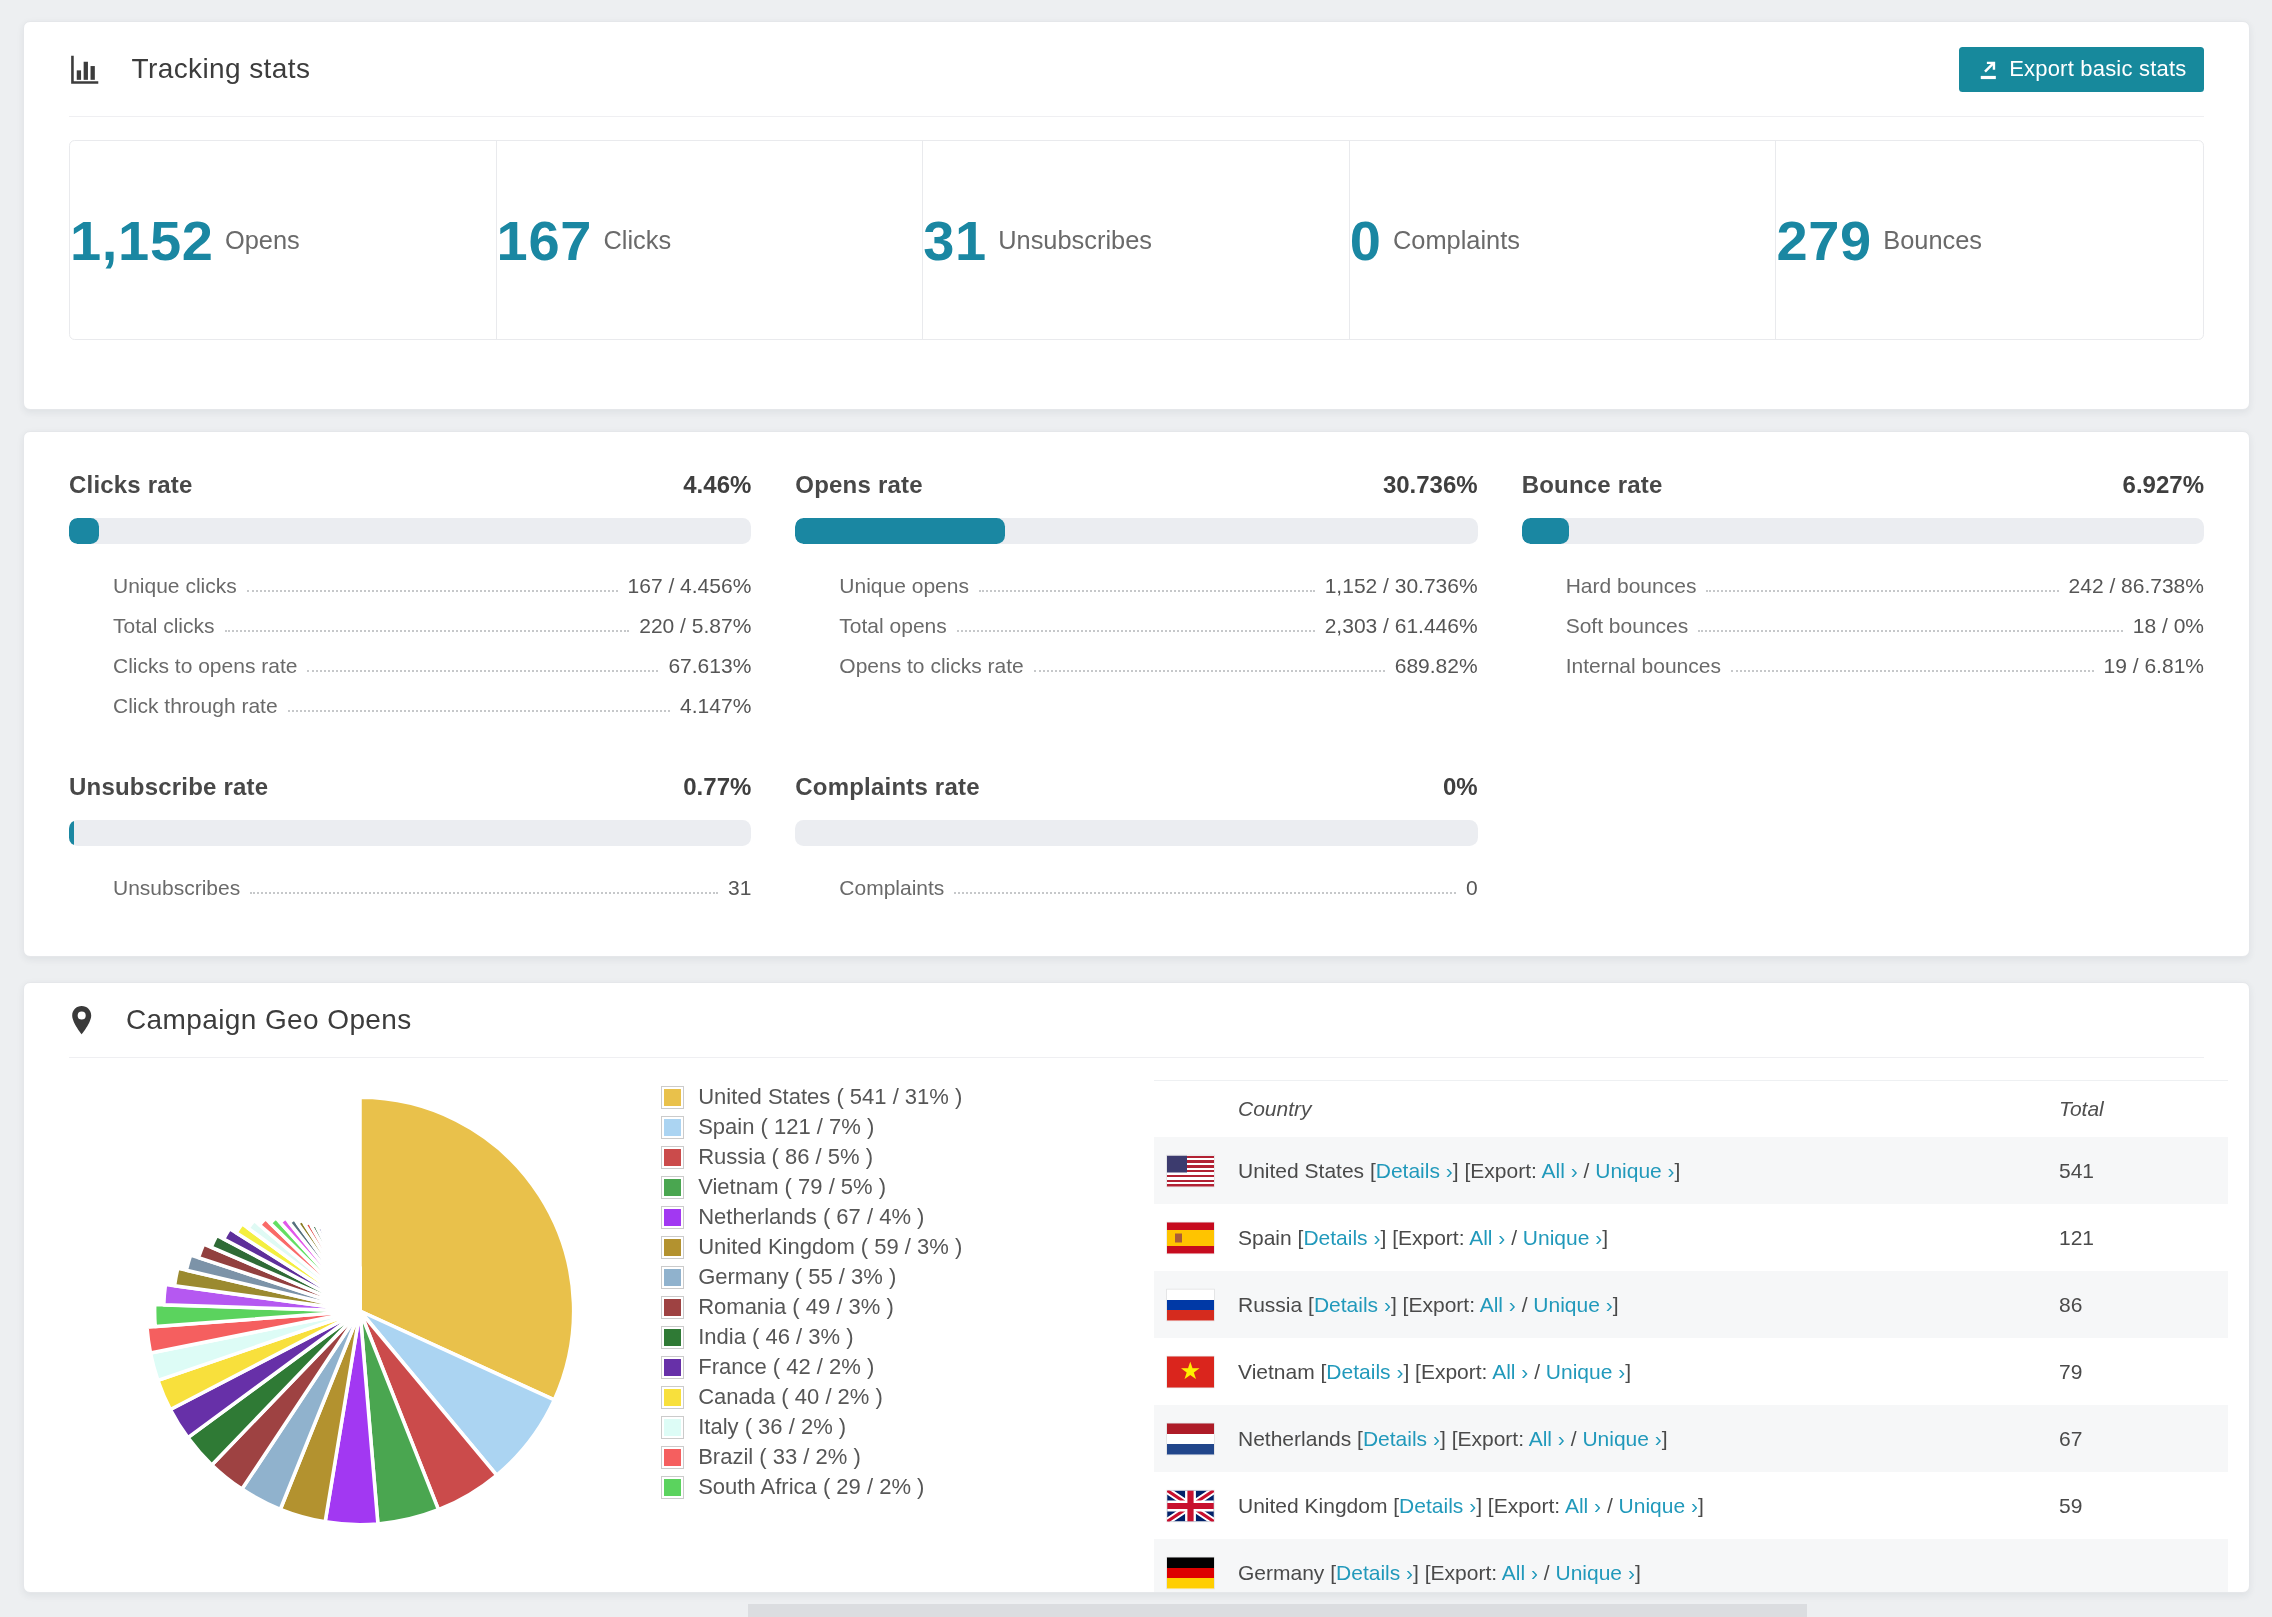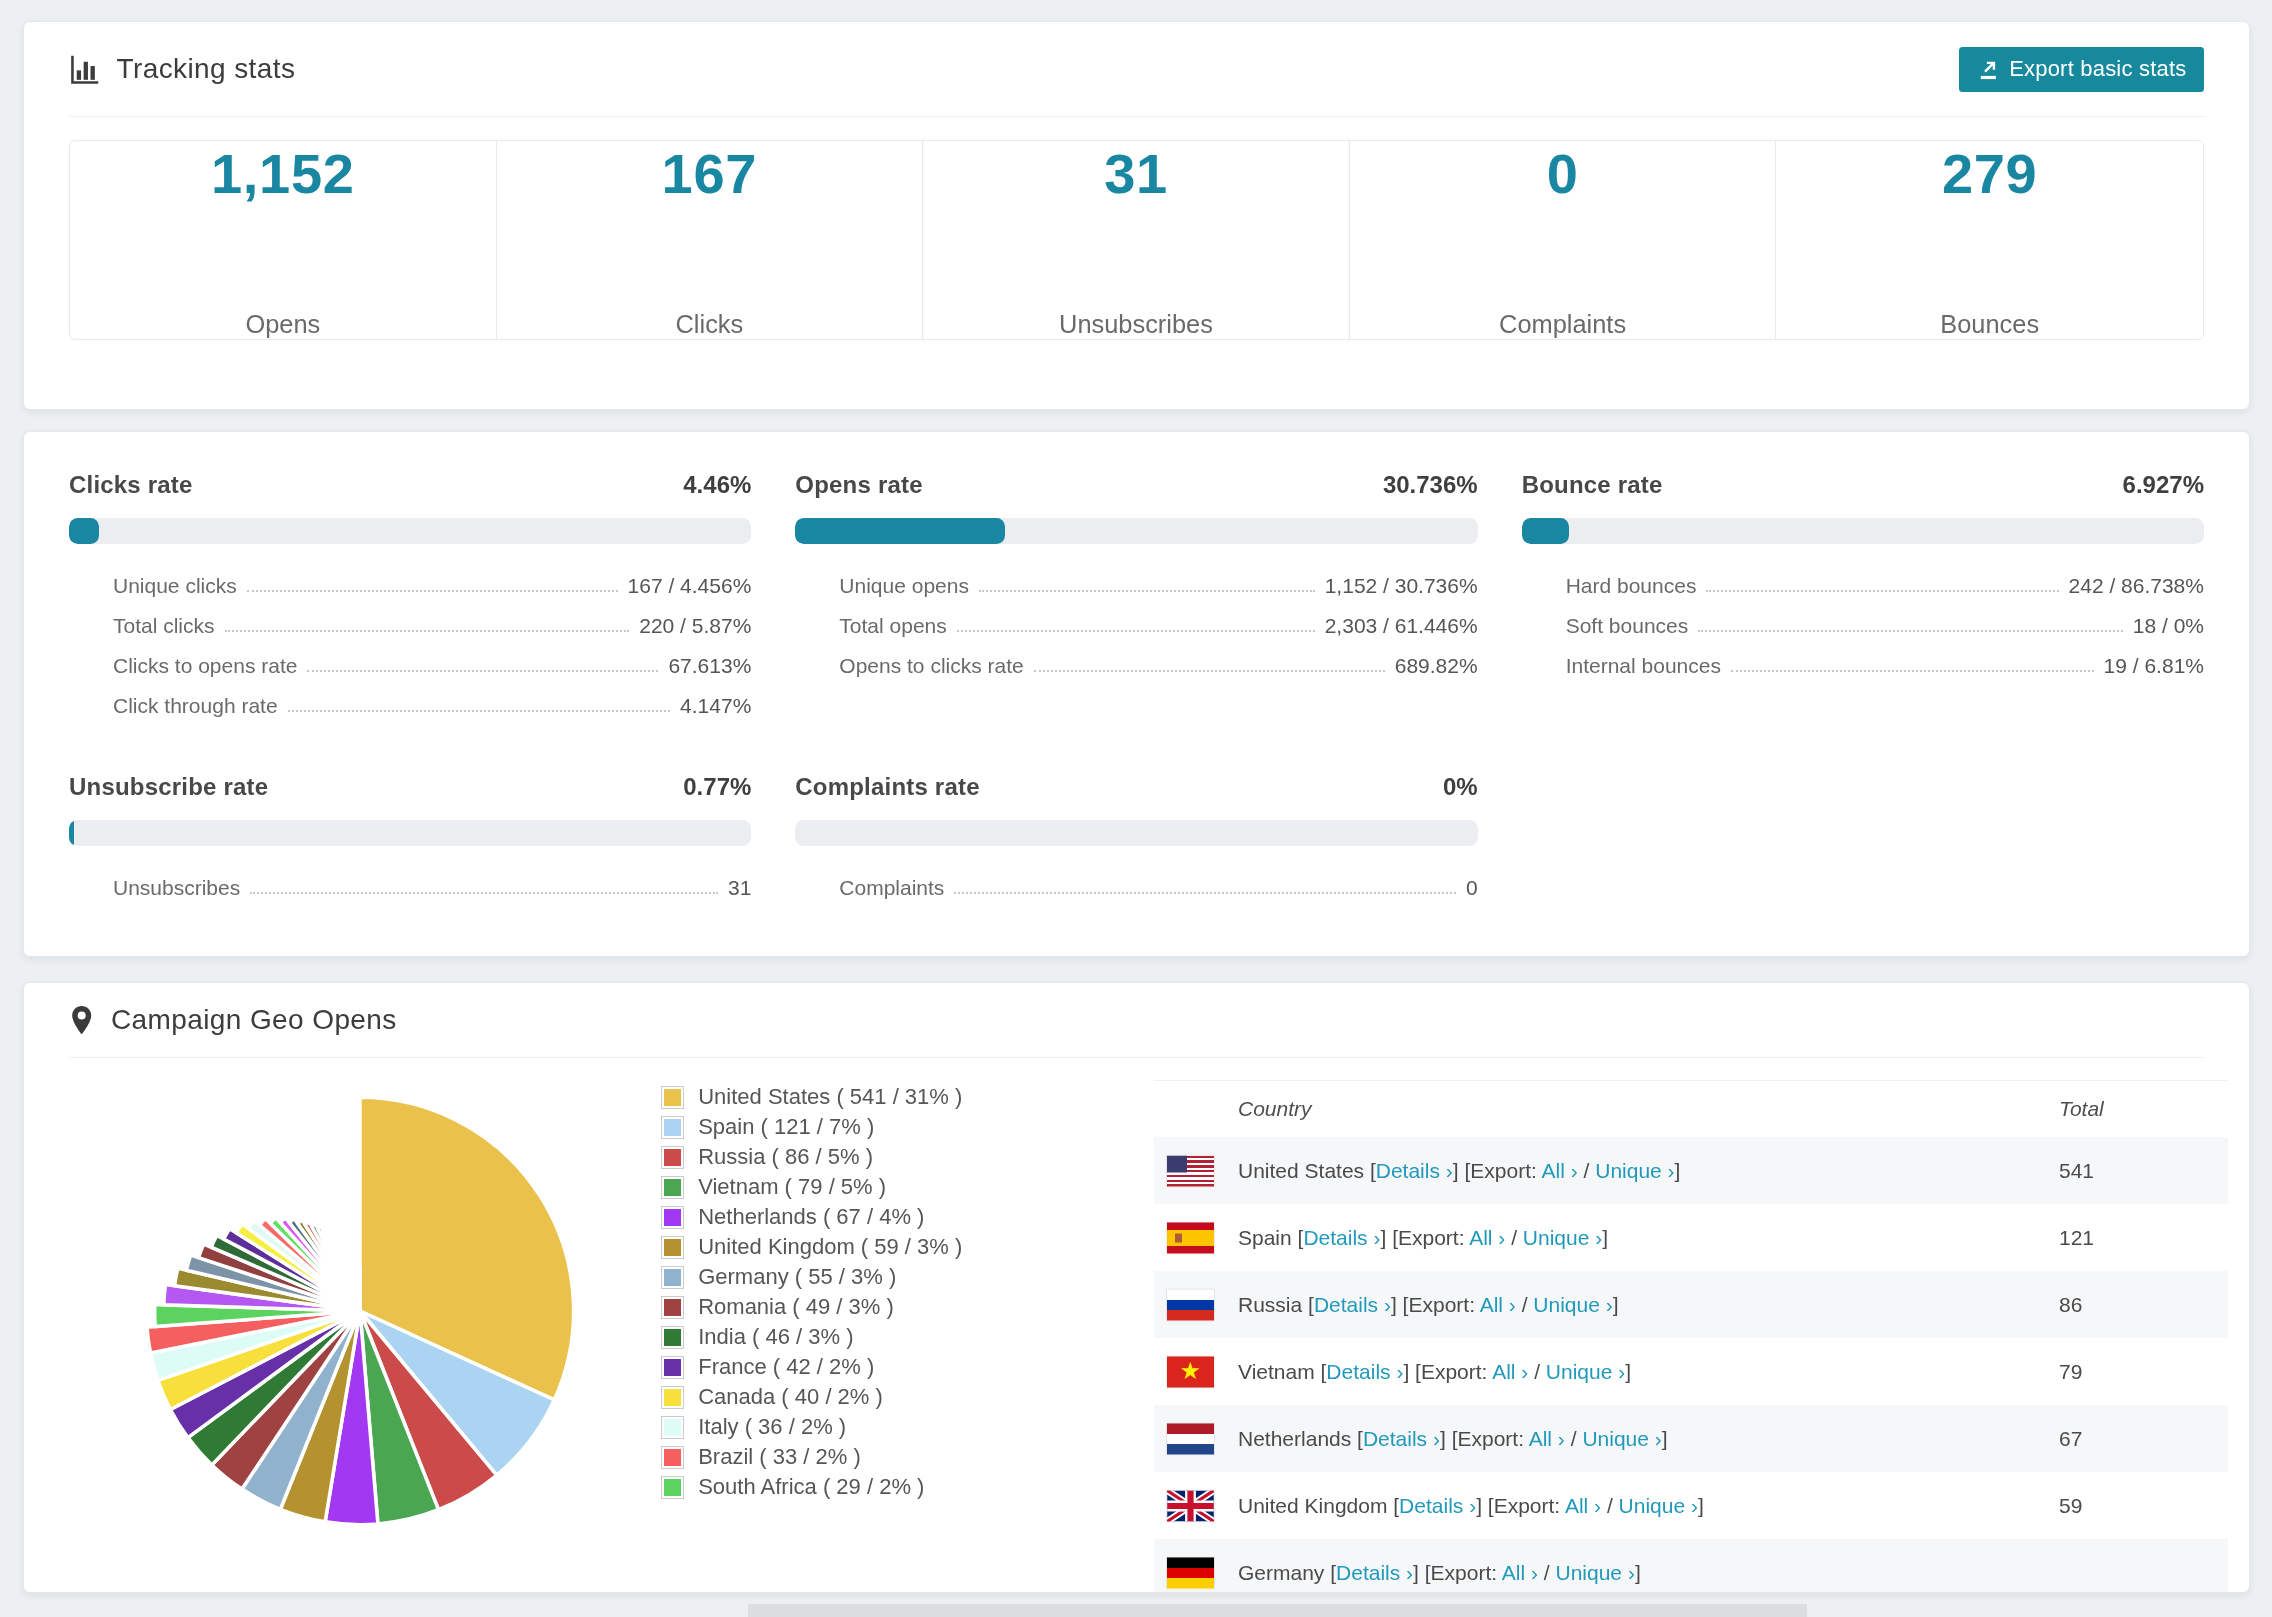--- a/index.html
+++ b/index.html
@@ -15,36 +15,36 @@
     box-shadow:0 2.8px 7px rgba(40,50,70,.07);
   }
   #card-tracking{top:21px;height:387px;}
   #card-rates{top:431px;height:524px;}
   #card-geo{top:982px;height:609px;overflow:hidden;}
   .card-pad{padding:0 45px;}
 
   .card-header{display:flex;align-items:center;gap:15.5px;border-bottom:1.4px solid #efeff2;}
   #card-tracking .card-header{height:94px;}
   #card-geo .card-header{height:74px;}
-  .card-title{font-size:28px;font-weight:400;color:#3c3c3c;letter-spacing:0.4px;margin:1px;}
+  .card-title{font-size:28px;font-weight:400;color:#3c3c3c;letter-spacing:0.4px;margin:16px;}
   .hd-icon{display:flex;align-items:center;}
 
   .export-btn{
     margin-left:auto;display:flex;align-items:center;gap:10px;
     background:#17899c;color:#fff;border:none;border-radius:3.5px;
     height:45px;padding:0 17.6px;font-size:22px;cursor:pointer;
     font-family:inherit;letter-spacing:0.2px;
   }
 
   
   .tiles{
     margin-top:23px;height:198px;display:grid;grid-template-columns:repeat(5,1fr);
     border:1.4px solid #e9eaed;border-radius:5.6px;background:#fff;
   }
-  .tile{display:flex;flex-direction:column;align-items:center;justify-content:space-between;gap:11.3px;border-right:1.4px solid #e9eaed;}
+  .tile{display:flex;flex-direction:row;align-items:center;justify-content:flex-start;gap:11.3px;border-right:1.4px solid #e9eaed;}
   .tile:last-child{border-right:none;}
   .tile-value{font-size:56px;font-weight:bold;color:#1a87a2;letter-spacing:0.7px;}
   .tile-label{font-size:25.4px;color:#6a6a6a;}
 
   
   .rates-grid{
     padding:39px 45px 0;display:grid;grid-template-columns:1fr 1fr 1fr;
     column-gap:44px;row-gap:55px;
   }
   .rate-head{display:flex;justify-content:space-between;align-items:flex-start;}

